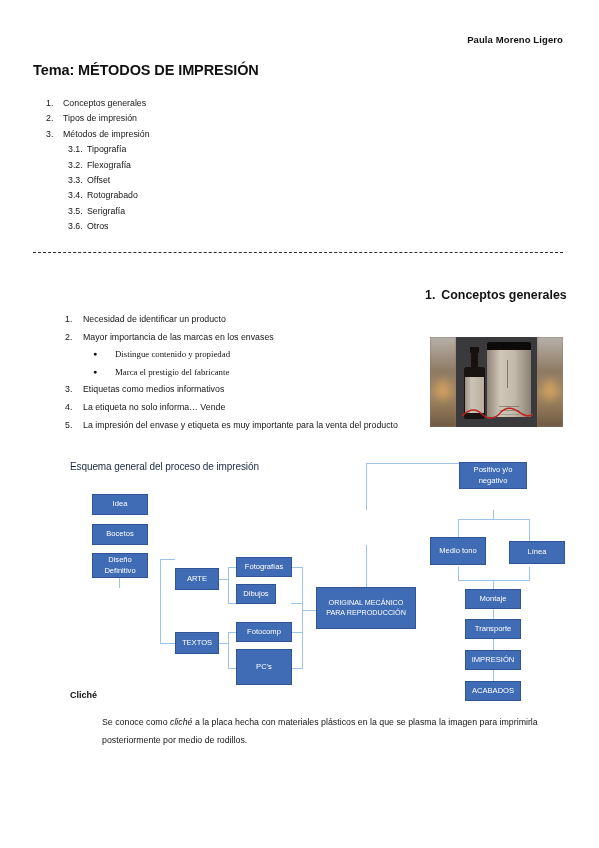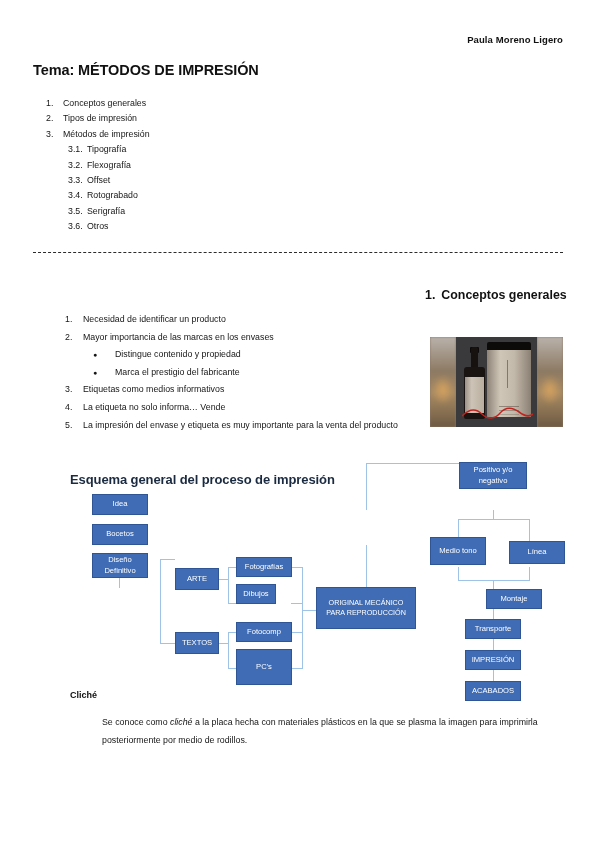--- a/index.html
+++ b/index.html
@@ -106,20 +106,21 @@
   }
   .bl-num {
     width: 18px;
     flex: none;
   }
   .bl-text { flex: 1; }
   .bl-bullet {
     display: flex;
     align-items: flex-end;
     margin-left: 28px;
+    font-family: Liberation Serif, serif;
   }
   .bl-dot {
     width: 22px;
     flex: none;
     font-size: 7px;
   }
 
   
   .photo {
     position: absolute;
@@ -255,24 +256,24 @@
   
   .diagram {
     position: absolute;
     top: 440px;
     left: 0;
     width: 599px;
     height: 245px;
   }
   .diagram-title {
     position: absolute;
-    top: 32px;
+    top: 21px;
     left: 70px;
-    font-size: 13px;
-    font-weight: bold;
+    font-size: 10px;
+    font-weight: normal;
     color: #1a2a40;
     letter-spacing: -.1px;
   }
   .node {
     position: absolute;
     background: #3f6cb4;
     border: 1px solid #2f5594;
     color: #ffffff;
     font-size: 7.6px;
     line-height: 10.2px;
@@ -475,21 +476,21 @@
     <div class="node" style="left:236px; top:144px; width:40px; height:20px;">Dibujos</div>
     <div class="node" style="left:236px; top:182px; width:56px; height:20px;">Fotocomp</div>
     <div class="node" style="left:236px; top:209px; width:56px; height:36px;">PC's</div>
 
     <div class="node small" style="left:316px; top:147px; width:100px; height:42px;">ORIGINAL MECÁNICO PARA REPRODUCCIÓN</div>
 
     <div class="node" style="left:459px; top:22px; width:68px; height:27px;">Positivo y/o negativo</div>
     <div class="node" style="left:430px; top:97px; width:56px; height:28px;">Medio tono</div>
     <div class="node" style="left:501px; top:101px; width:56px; height:23px;margin-left:8px;">Línea</div>
 
-    <div class="node" style="left:465px; top:149px; width:56px; height:20px;margin-left:21px;">Montaje</div>
+    <div class="node" style="left:465px; top:149px; width:56px; height:20px;">Montaje</div>
     <div class="node" style="left:465px; top:179px; width:56px; height:20px;">Transporte</div>
     <div class="node" style="left:465px; top:210px; width:56px; height:20px;">IMPRESIÓN</div>
     <div class="node" style="left:465px; top:241px; width:56px; height:20px;">ACABADOS</div>
   </div>
 
   <div class="cliche-head">Cliché</div>
   <div class="cliche-body">
     <span>Se conoce como </span><i>cliché</i><span> a la placa hecha con materiales plásticos en la que se plasma la imagen para imprimirla posteriormente por medio de rodillos.</span>
   </div>
 

